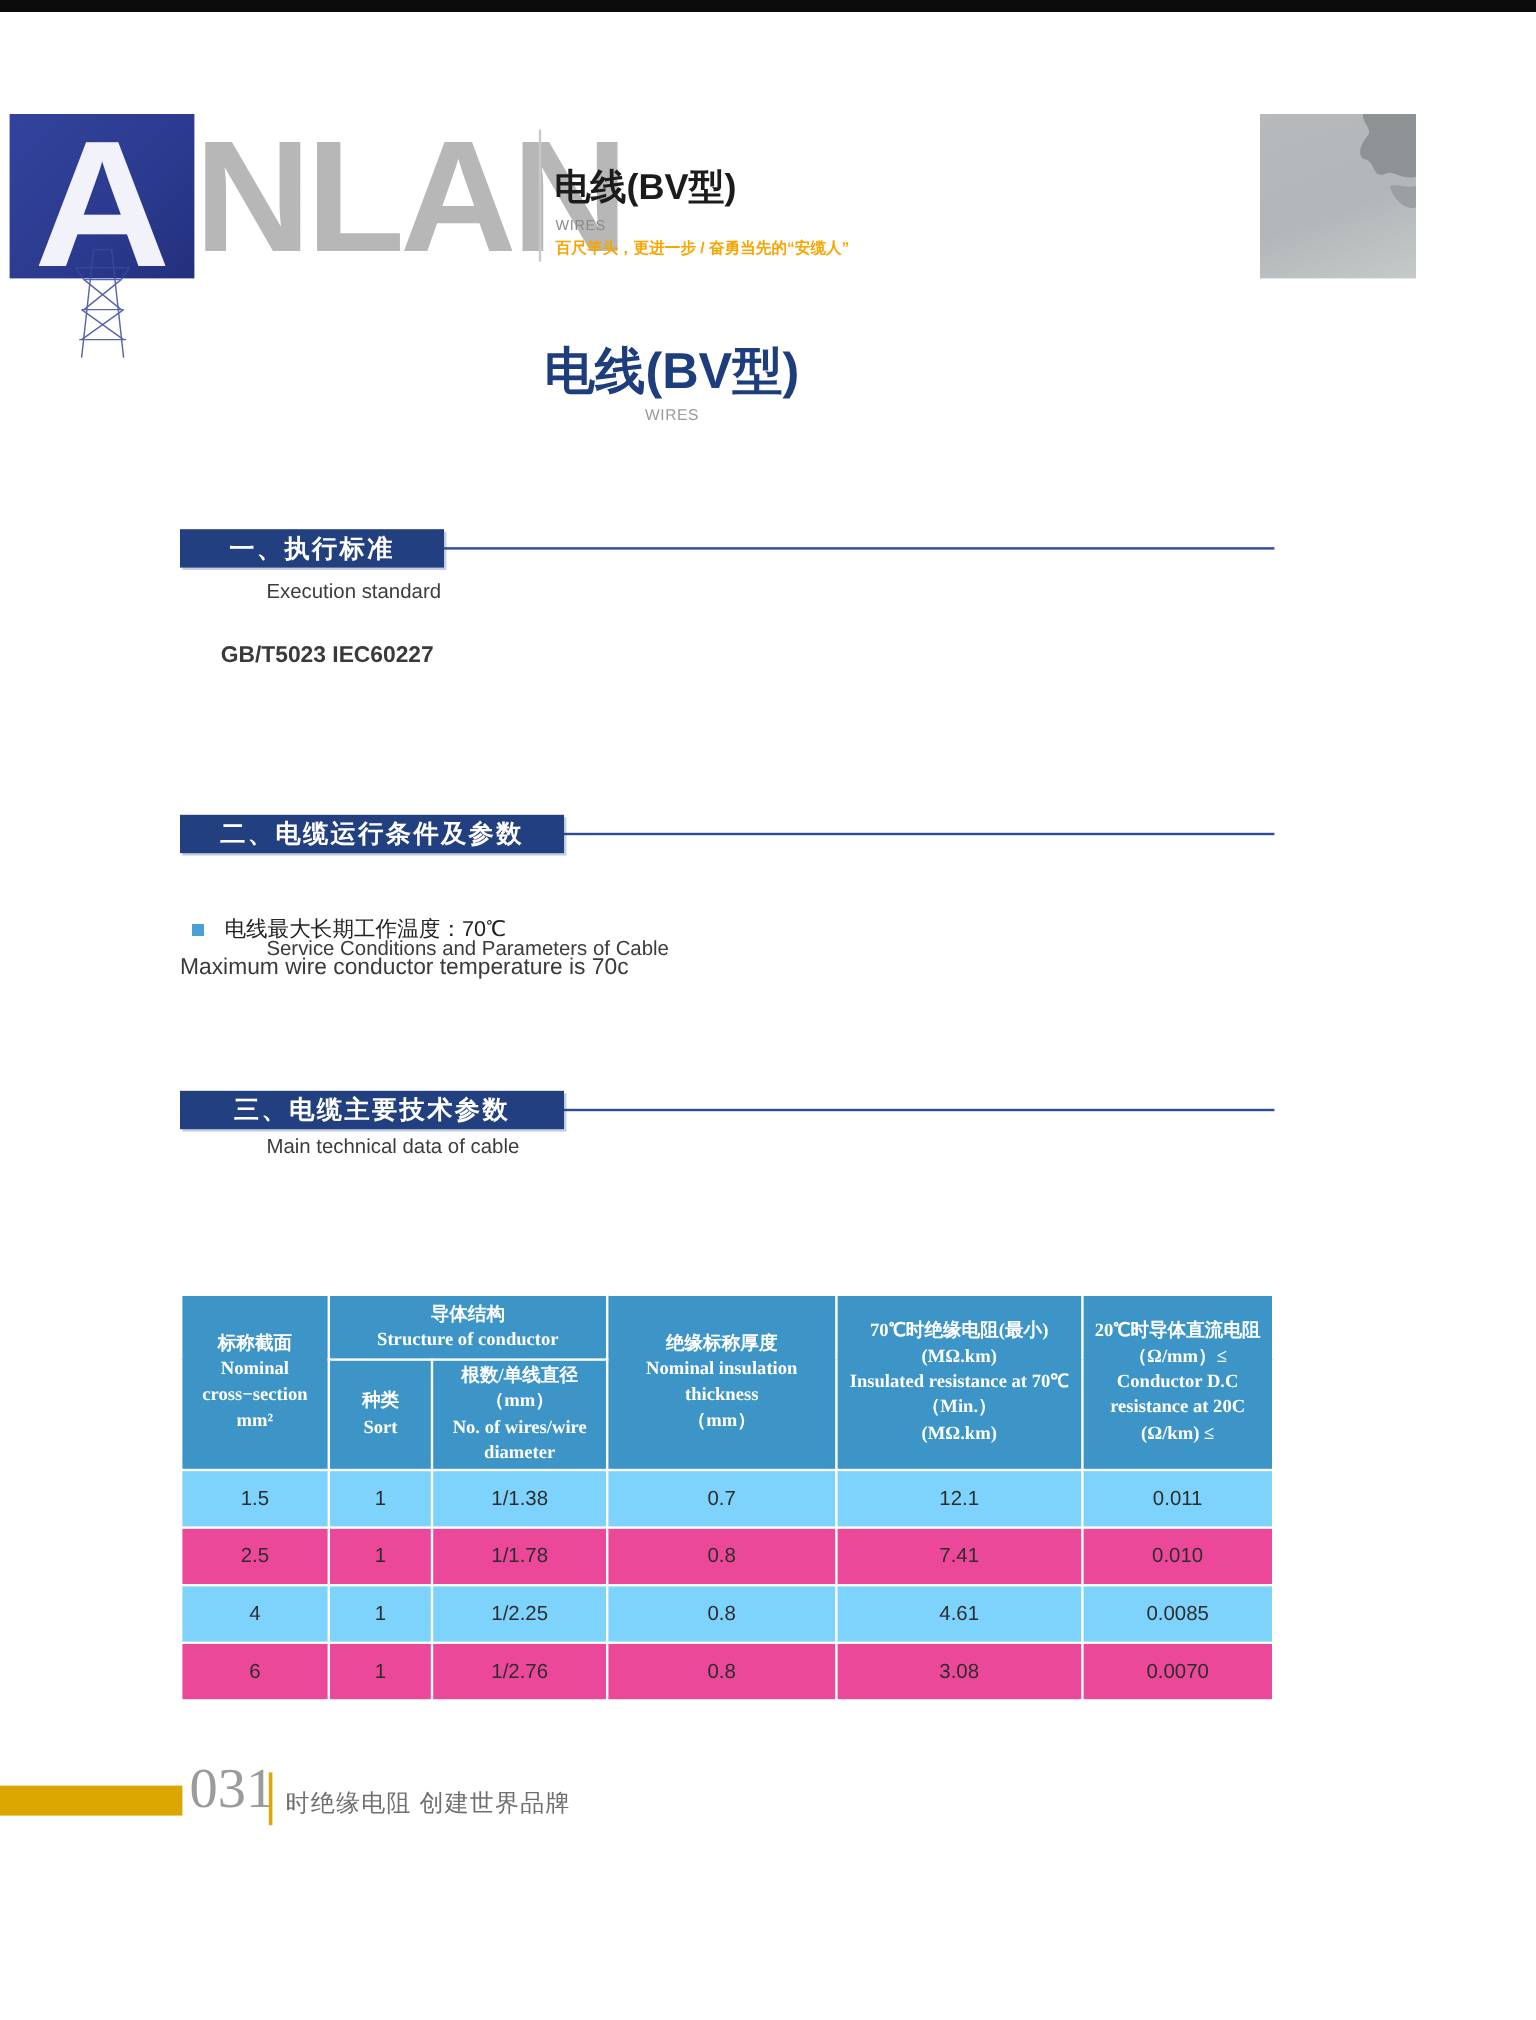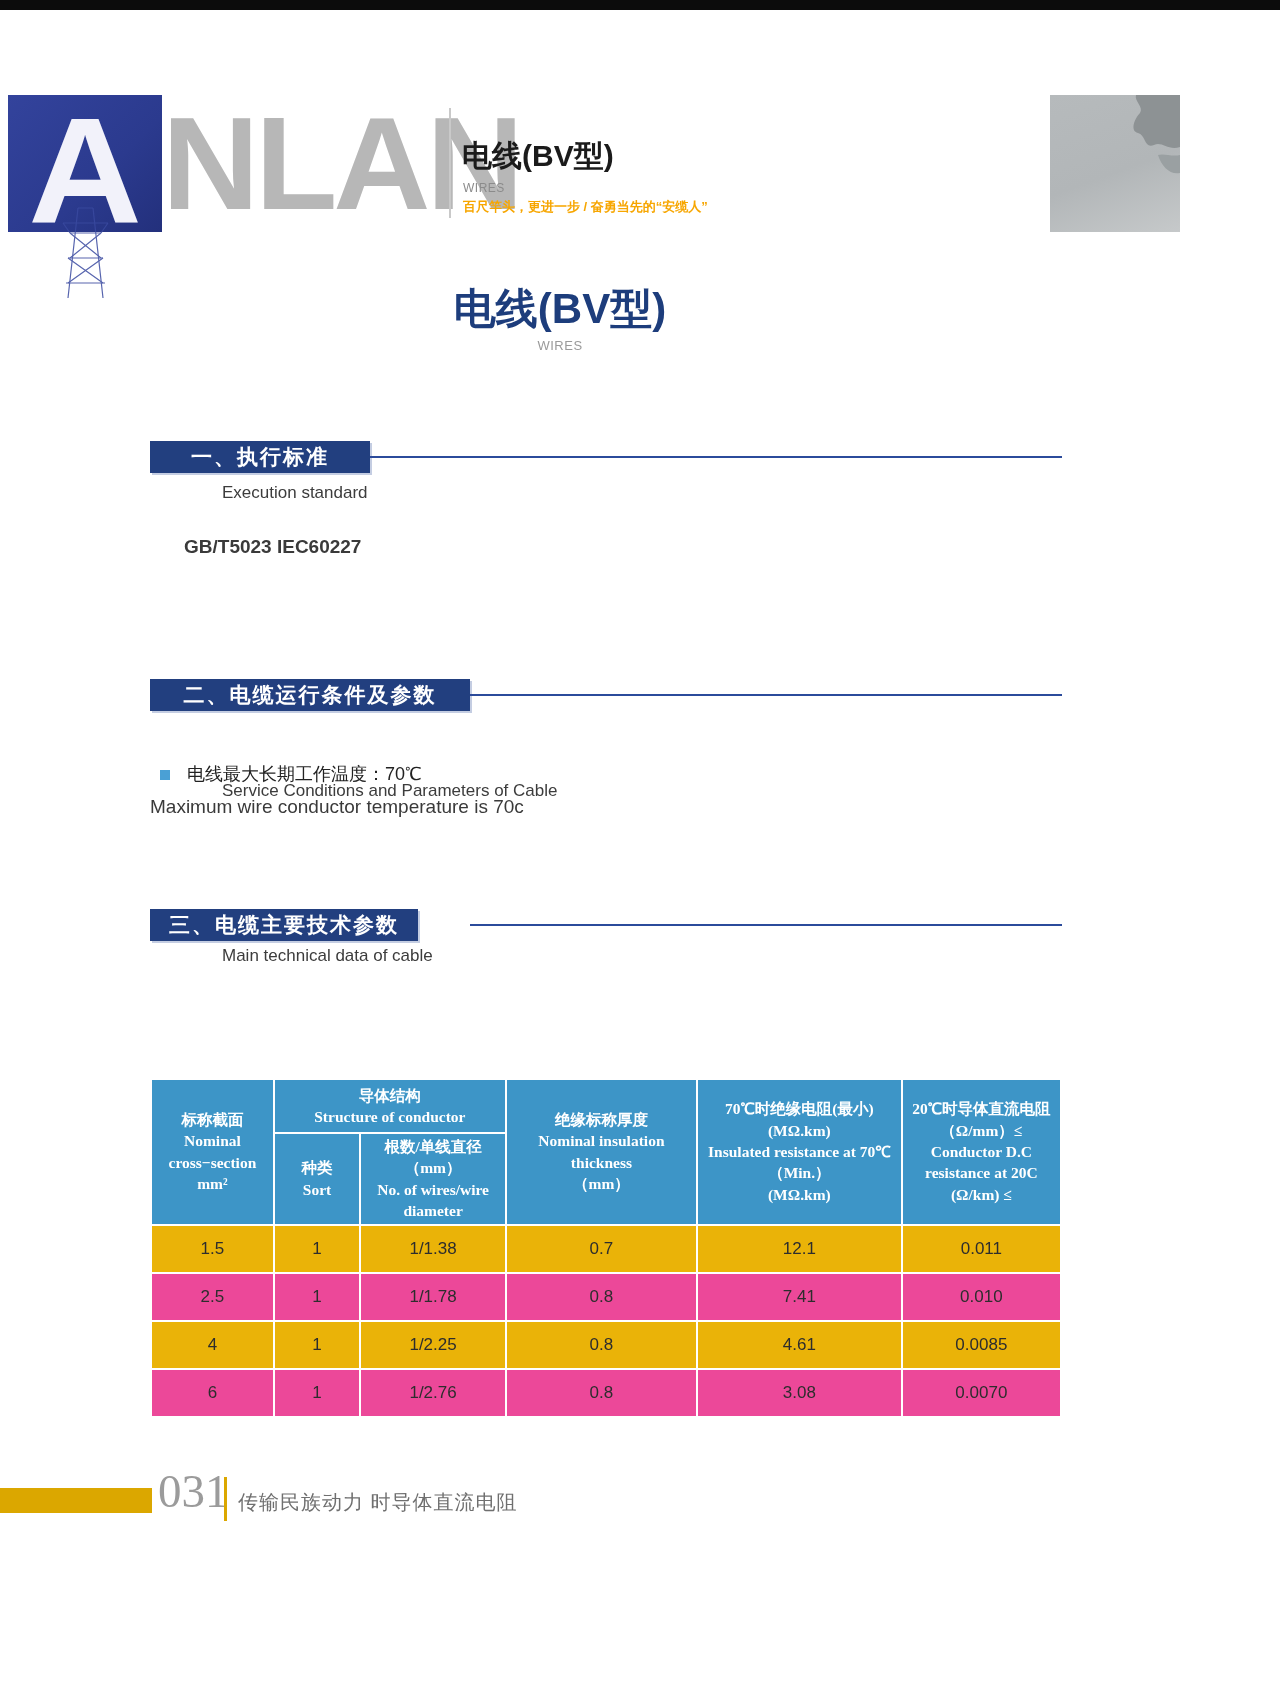--- a/index.html
+++ b/index.html
@@ -42,21 +42,21 @@
   .body-line{position:absolute;font-size:19px;color:#3a3a3a;}
   .bullet-sq{position:absolute;width:10px;height:10px;background:#4aa0d5;}
 
   
   .tech-table{position:absolute;left:150px;top:1078px;width:912px;border-collapse:collapse;table-layout:fixed;}
   .tech-table th,.tech-table td{border:2px solid #ffffff;white-space:pre-line;
     text-align:center;vertical-align:middle;padding:2px 4px;box-sizing:border-box;}
   .tech-table th{background:#3d95c7;color:#ffffff;
     font-family:"Liberation Serif",serif;font-weight:bold;font-size:15.5px;line-height:1.38;}
   .tech-table td{font-size:17px;color:#2d2d2d;height:48px;}
-  .row-blue td{background:#eab308;}
+  .row-blue td{background:#7dd3fc;}
   .row-green td{background:#ec4899;}
   .h-row1{height:54px;}
   .h-row2{height:86px;}
 
   
   .footer-bar{position:absolute;left:0;top:1488px;width:152px;height:25px;background:#dba700;}
   .footer-num{position:absolute;left:158px;top:1466px;font-family:"Liberation Serif",serif;
     font-size:47px;color:#9b9b9b;line-height:1.1;}
   .footer-vline{position:absolute;left:224px;top:1477px;width:3px;height:44px;background:#dba700;}
   .footer-slogan{position:absolute;left:238px;top:1489px;font-size:20px;color:#6f6f6f;letter-spacing:1px;}
@@ -103,21 +103,21 @@
 
   <div class="sec-bar" style="left:150px;top:679px;width:320px;">
     <span>二、电缆运行条件及参数</span>
   </div>
   <div class="sec-line" style="left:470px;top:694px;width:592px;"></div>
   <div class="sec-sub" style="left:222px;top:736px;margin-top:45px;">Service Conditions and Parameters of Cable</div>
   <div class="bullet-sq" style="left:160px;top:770px;"></div>
   <div class="body-line" style="left:187px;top:762px;font-size:18px;color:#222222;">电线最大长期工作温度：70℃</div>
   <div class="body-line" style="left:150px;top:796px;text-align:center;">Maximum wire conductor temperature is 70c</div>
 
-  <div class="sec-bar" style="left:150px;top:909px;width:268px;">
+  <div class="sec-bar" style="left:150px;top:909px;width:320px;">
     <span>三、电缆主要技术参数</span>
   </div>
   <div class="sec-line" style="left:470px;top:924px;width:592px;"></div>
   <div class="sec-sub" style="left:222px;top:946px;">Main technical data of cable</div>
 
   <table class="tech-table">
     <colgroup>
       <col style="width:13.5%">
         <col style="width:9.5%">
         <col style="width:16%">
@@ -189,15 +189,15 @@
         <td>0.8</td>
         <td>3.08</td>
         <td>0.0070</td>
       </tr>
     </tbody>
   </table>
 
   <div class="footer-bar"></div>
   <div class="footer-num">031</div>
   <div class="footer-vline"></div>
-  <div class="footer-slogan">传输民族动力  时导体直流电阻</div>
+  <div class="footer-slogan">时绝缘电阻  创建世界品牌</div>
 
 </div>
 
 </body></html>

